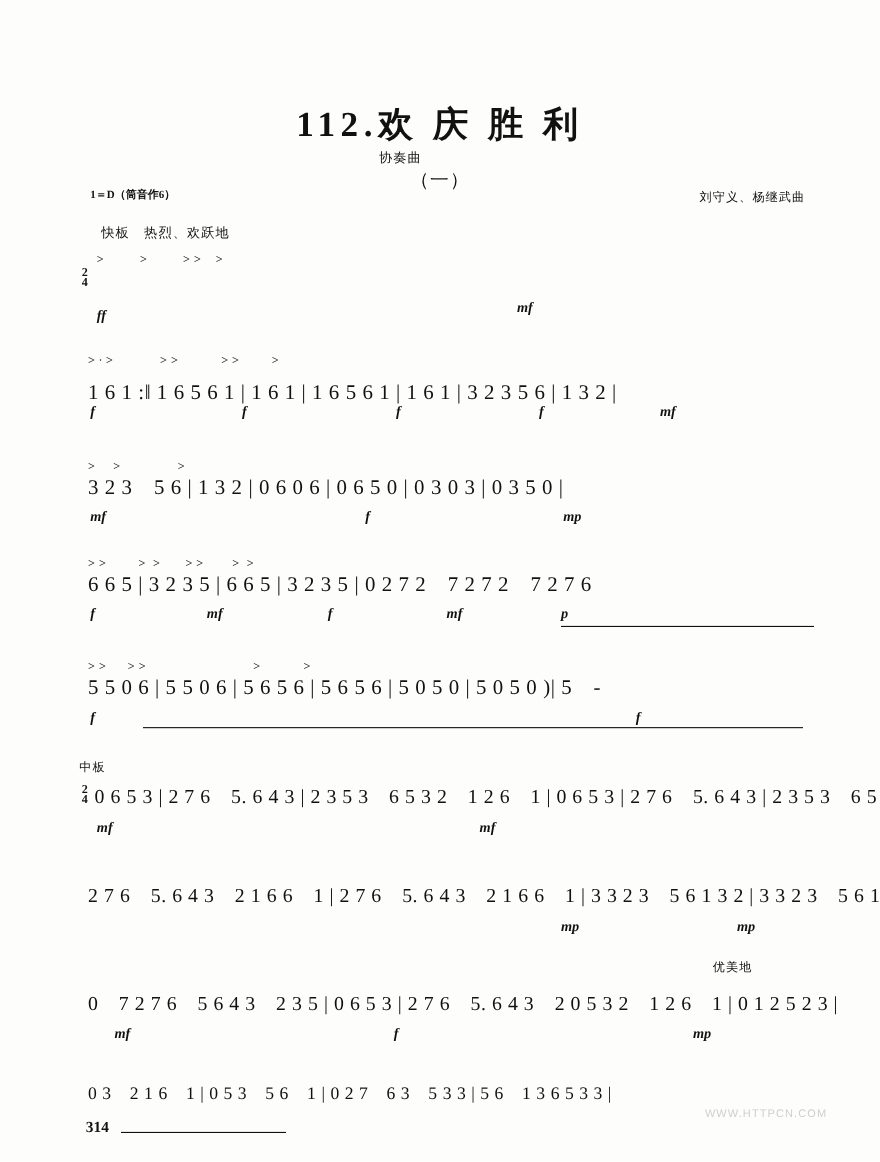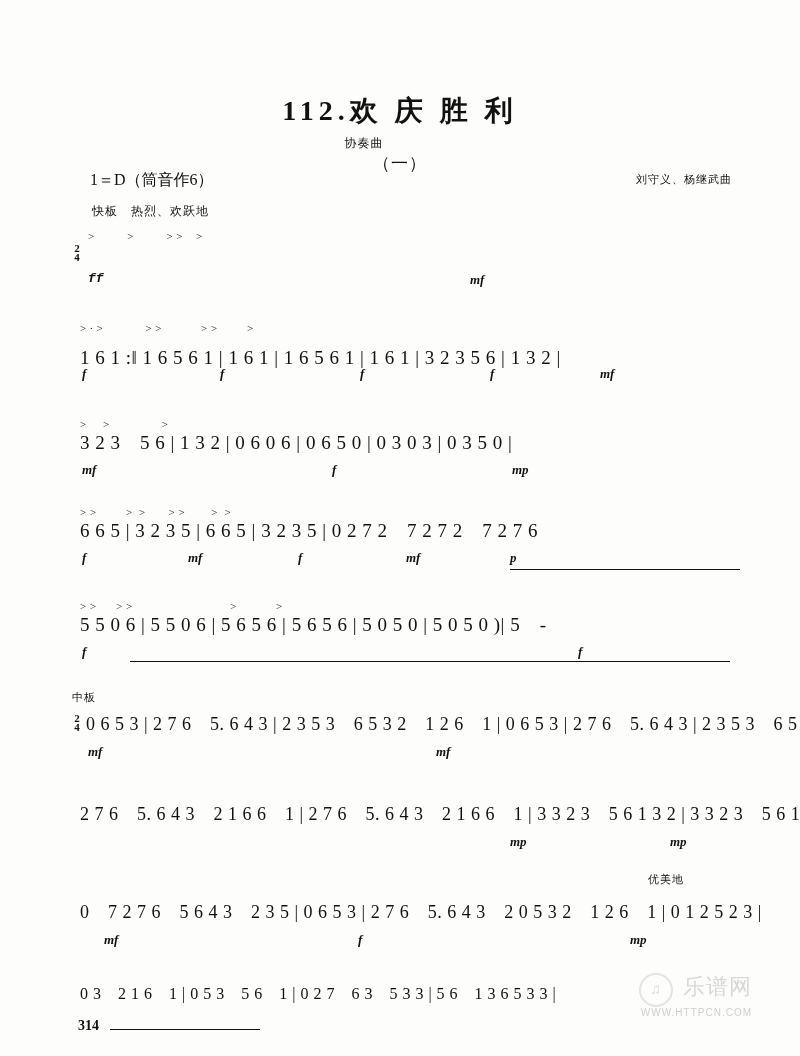--- a/index.html
+++ b/index.html
@@ -17,21 +17,21 @@
     overflow: hidden;
   }
   
   .title {
     position: absolute;
     top: 92px;
     left: 0;
     width: 800px;
     text-align: center;
     font-family: "Liberation Serif", serif;
-    font-size: 28px;
+    font-size: 32px;
     font-weight: bold;
     letter-spacing: 5px;
   }
   .subtitle {
     position: absolute;
     top: 135px;
     left: 0;
     width: 728px;
     text-align: center;
     font-size: 12px;
@@ -42,23 +42,23 @@
     top: 152px;
     left: 0;
     width: 800px;
     text-align: center;
     font-size: 17px;
     letter-spacing: 1px;
   }
   .key-sig {
     position: absolute;
     top: 170px;
-    left: 90px;
-    font-size: 16px;
-    font-weight: normal;
+    left: 82px;
+    font-size: 10px;
+    font-weight: bold;
   }
   .composer {
     position: absolute;
     top: 172px;
     right: 68px;
     font-size: 11px;
     letter-spacing: 1px;
   }
   .tempo-mark {
     position: absolute;
@@ -175,21 +175,21 @@
   <div class="key-sig">1＝D（筒音作6）</div>
   <div class="composer">刘守义、杨继武曲</div>
   <div class="tempo-mark">快板　热烈、欢跃地</div>
 
   <div class="system" style="top:232px;">
     <div class="meter" style="position:absolute; left:0px; top:12px;">
       <span>2</span>
       <span>4</span>
     </div>
     <div class="above" style="left:18px; top:-2px;">&gt;&nbsp;&nbsp;&nbsp;&nbsp;&nbsp;&nbsp;&nbsp;&nbsp;&nbsp;&nbsp;&gt;&nbsp;&nbsp;&nbsp;&nbsp;&nbsp;&nbsp;&nbsp;&nbsp;&nbsp;&nbsp;&gt;&nbsp;&gt;&nbsp;&nbsp;&nbsp;&nbsp;&gt;</div>
-    <div class="dyn" style="left:18px; top:39px;font-family:Liberation Mono, monospace;">ff</div>
+    <div class="dyn" style="left:18px; top:47px;">ff</div>
     <div class="dyn" style="left:400px; top:40px;">mf</div>
   </div>
 
   <div class="system" style="top:322px;">
     <div class="above" style="left:10px; top:0px;">&gt;&nbsp;∙&nbsp;&gt;&nbsp;&nbsp;&nbsp;&nbsp;&nbsp;&nbsp;&nbsp;&nbsp;&nbsp;&nbsp;&nbsp;&nbsp;&nbsp;&gt;&nbsp;&gt;&nbsp;&nbsp;&nbsp;&nbsp;&nbsp;&nbsp;&nbsp;&nbsp;&nbsp;&nbsp;&nbsp;&nbsp;&gt;&nbsp;&gt;&nbsp;&nbsp;&nbsp;&nbsp;&nbsp;&nbsp;&nbsp;&nbsp;&nbsp;&gt;</div>
     <div class="notes" style="top:25px; left:10px;">1 6 1 :‖ 1 6 5 6 1 | 1 6 1 | 1 6 5 6 1 | 1 6 1 | 3 2 3 5 6 | 1 3 2 |</div>
     <div class="dyn" style="left:12px; top:44px;">f</div>
     <div class="dyn" style="left:150px; top:44px;">f</div>
     <div class="dyn" style="left:290px; top:44px;">f</div>
     <div class="dyn" style="left:420px; top:44px;">f</div>
@@ -255,20 +255,16 @@
   <div class="system" style="top:972px;">
     <div class="notes" style="top:12px; left:10px; font-size:16px;">0 3　2 1 6　1 | 0 5 3　5 6　1 | 0 2 7　6 3　5 3 3 | 5 6　1 3 6 5 3 3 |</div>
     <div class="hairpin" style="left:40px; top:52px; width:150px;">
       <div class="l1"></div>
     </div>
   </div>
 
   <div class="page-num">314</div>
 
   <div class="watermark">
-    <div>
-      <span class="wm-badge">♫</span>
-      <span class="wm-main">乐谱网</span>
-    </div>
     <div class="wm-sub">WWW.HTTPCN.COM</div>
   </div>
 
 </div>
 
 </body></html>

